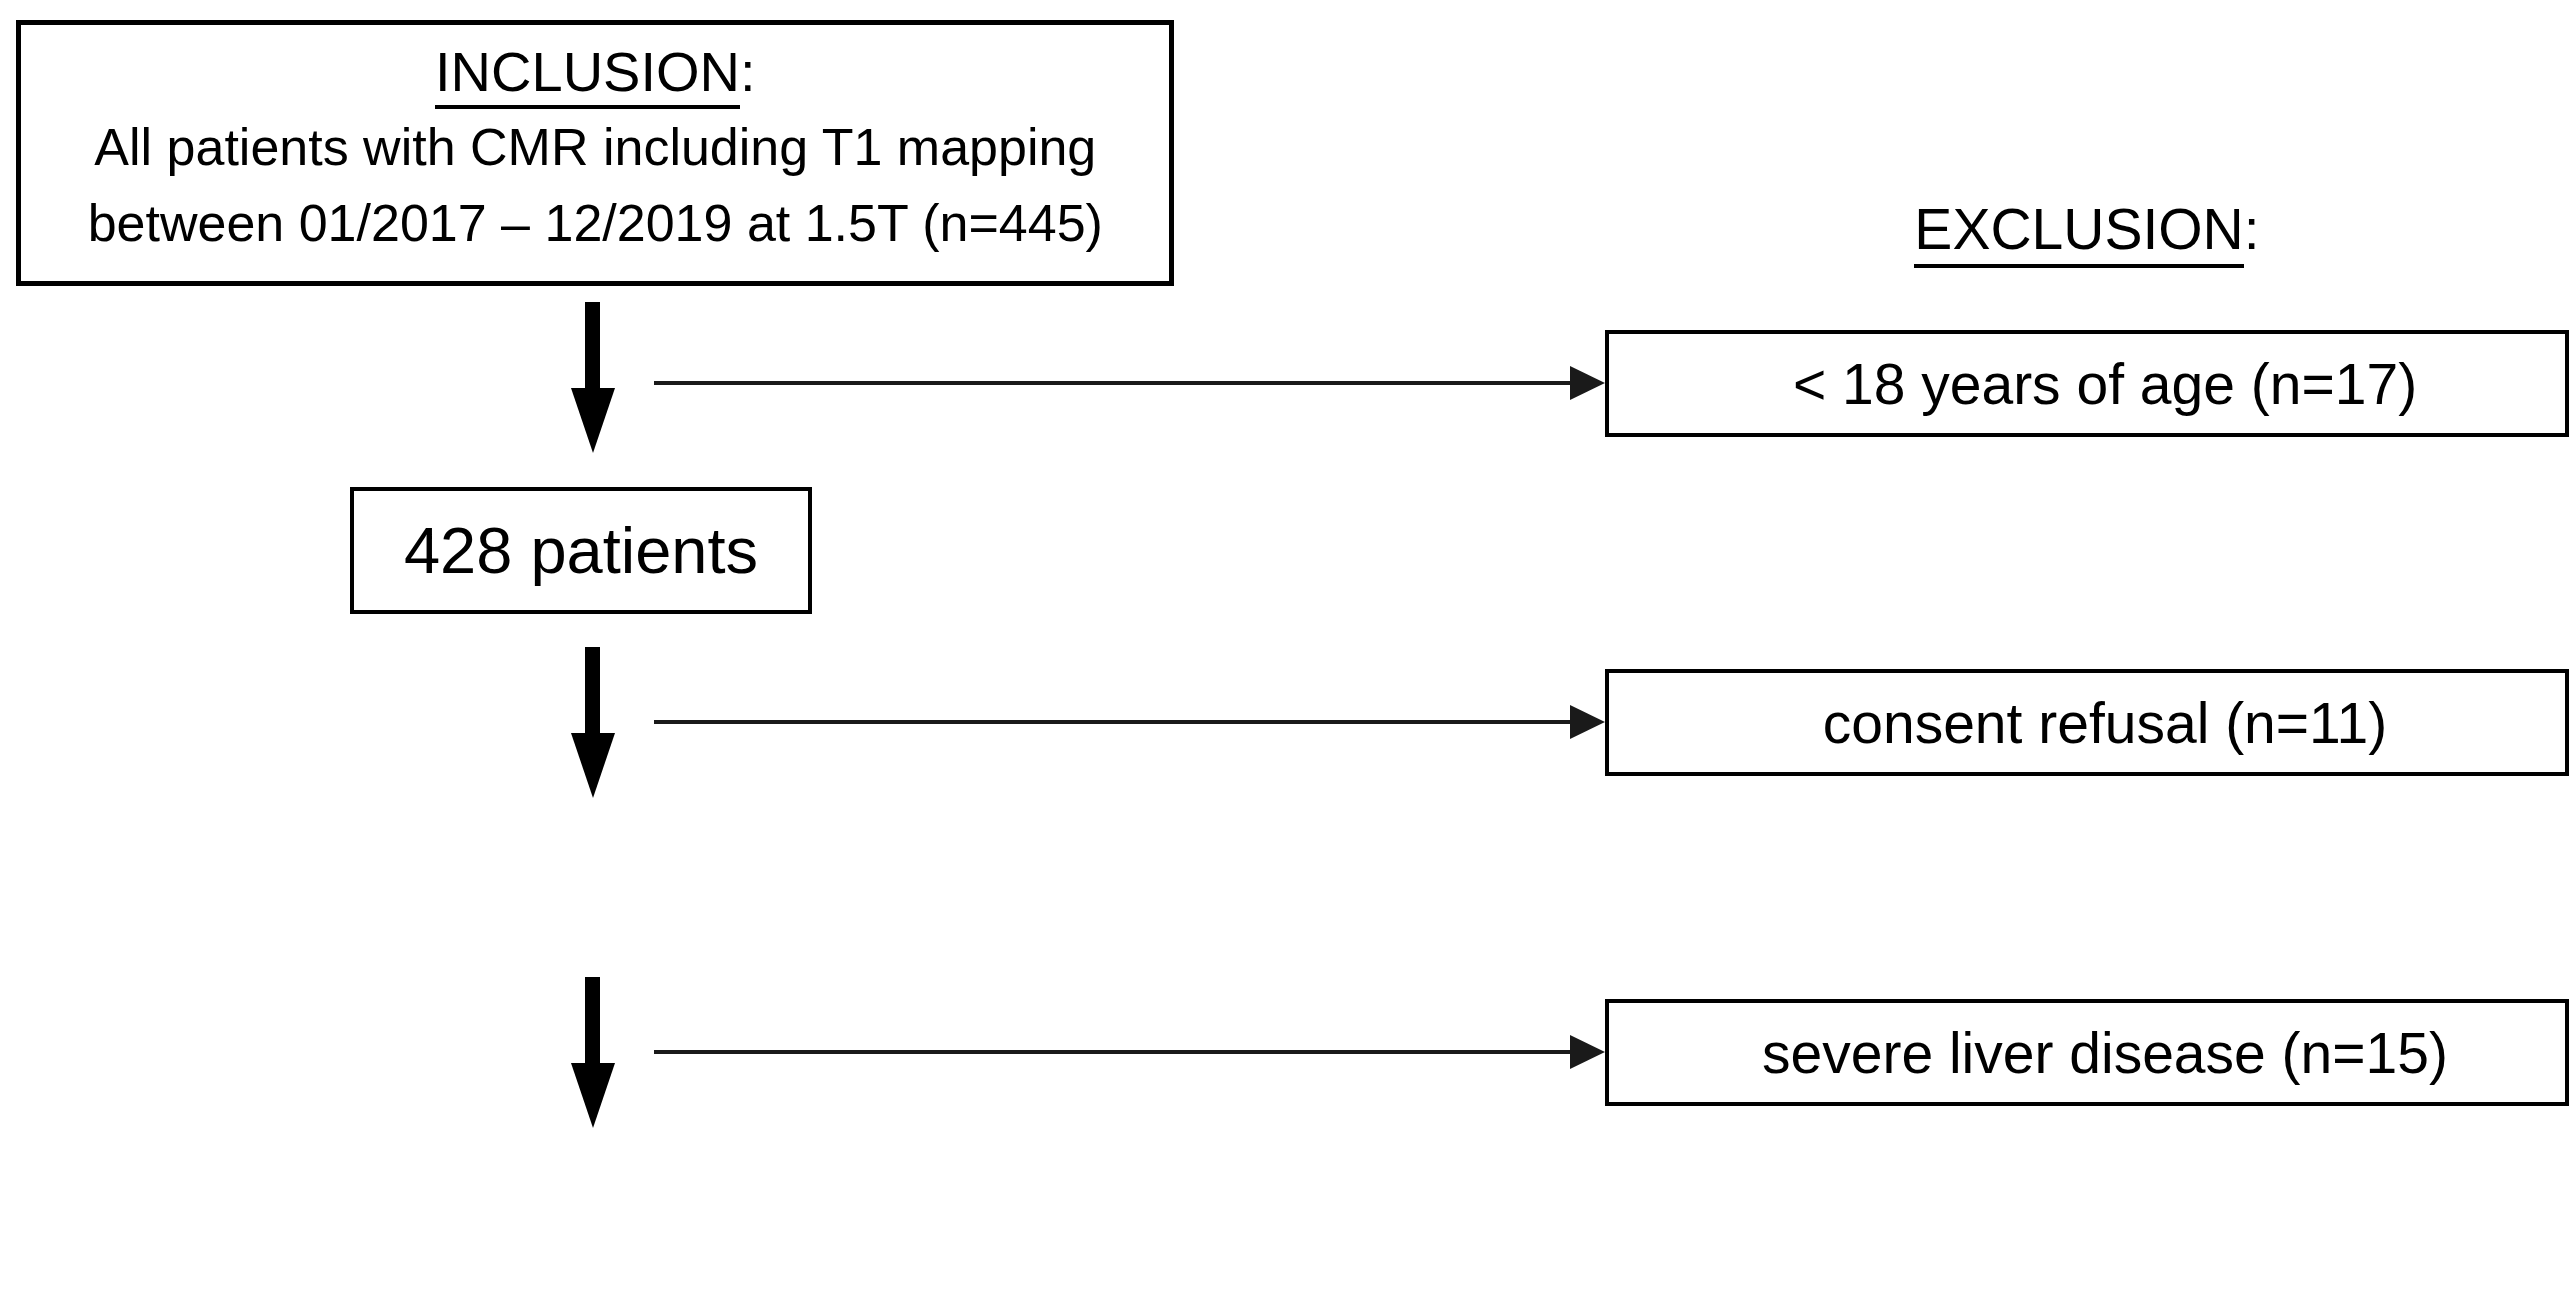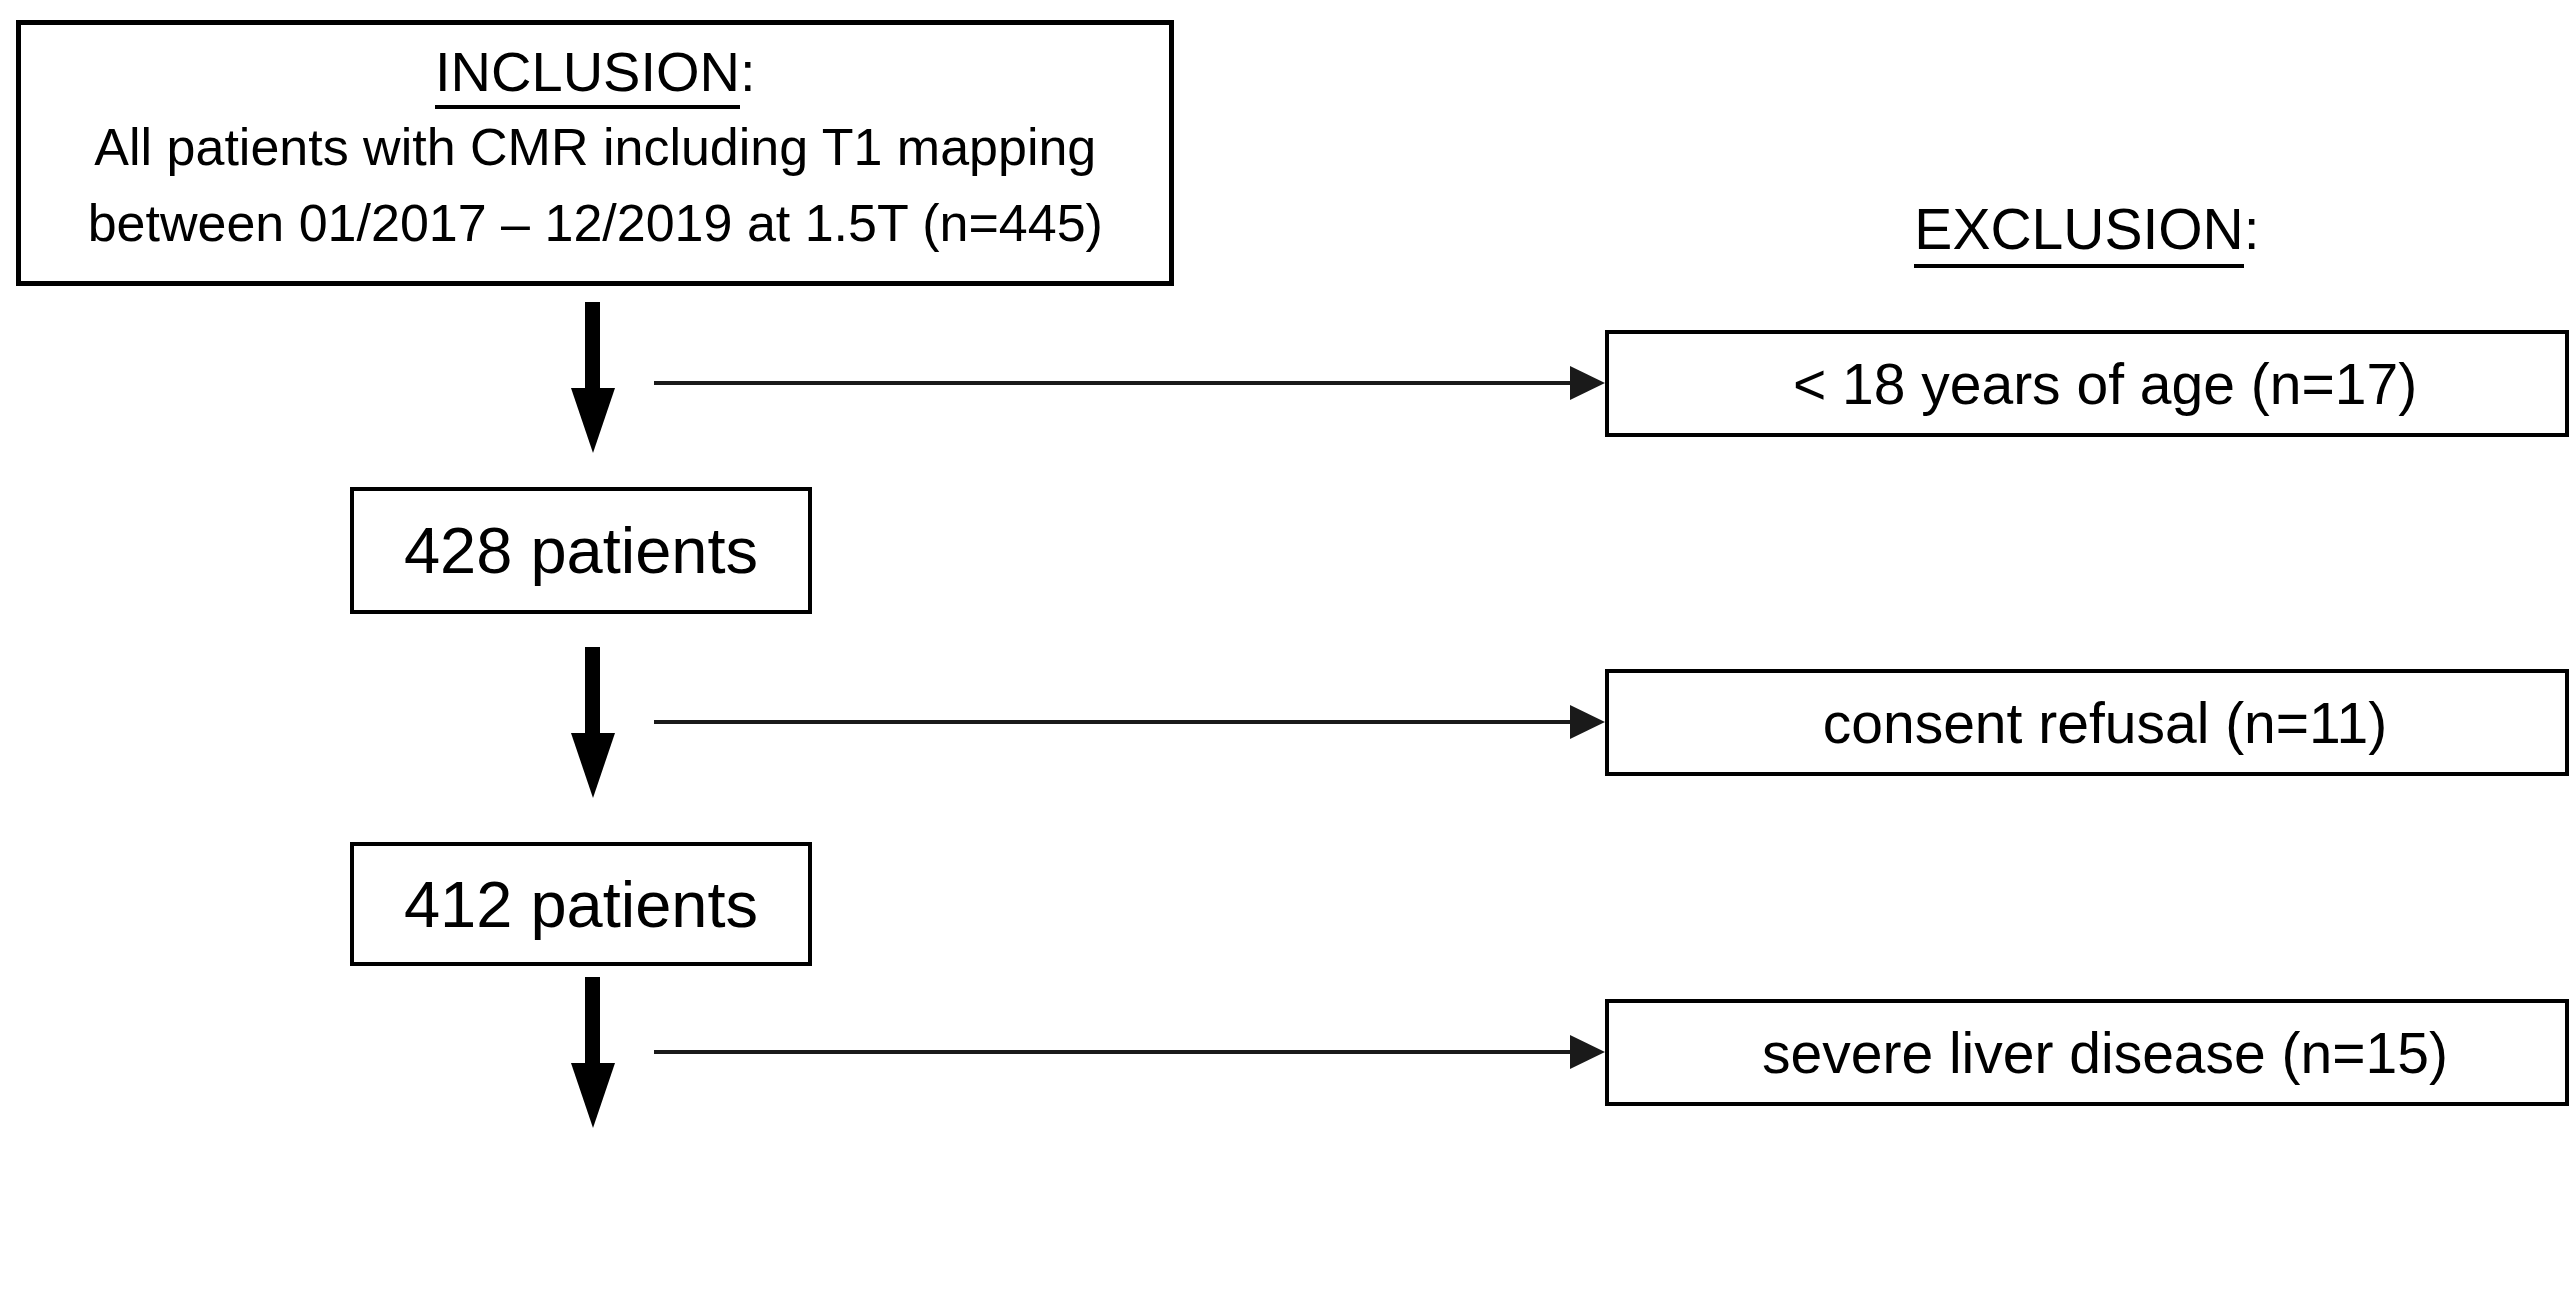--- a/index.html
+++ b/index.html
@@ -152,23 +152,20 @@
 
   <div class="branch-arrow branch-arrow-2">
     <div class="line"></div>
     <div class="head"></div>
   </div>
 
   <div class="box exclusion-box exclusion-box-2">
     <span>consent refusal (n=11)</span>
   </div>
 
-  <div class="box step-box step-box-2">
-    <span>412 patients</span>
-  </div>
 
   <div class="down-arrow down-arrow-3">
     <div class="shaft"></div>
     <div class="head"></div>
   </div>
 
   <div class="branch-arrow branch-arrow-3">
     <div class="line"></div>
     <div class="head"></div>
   </div>

